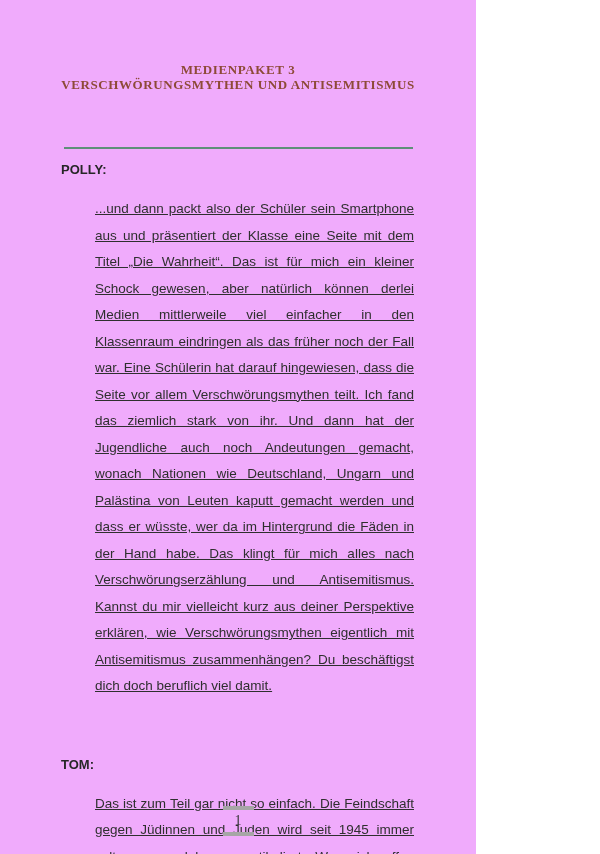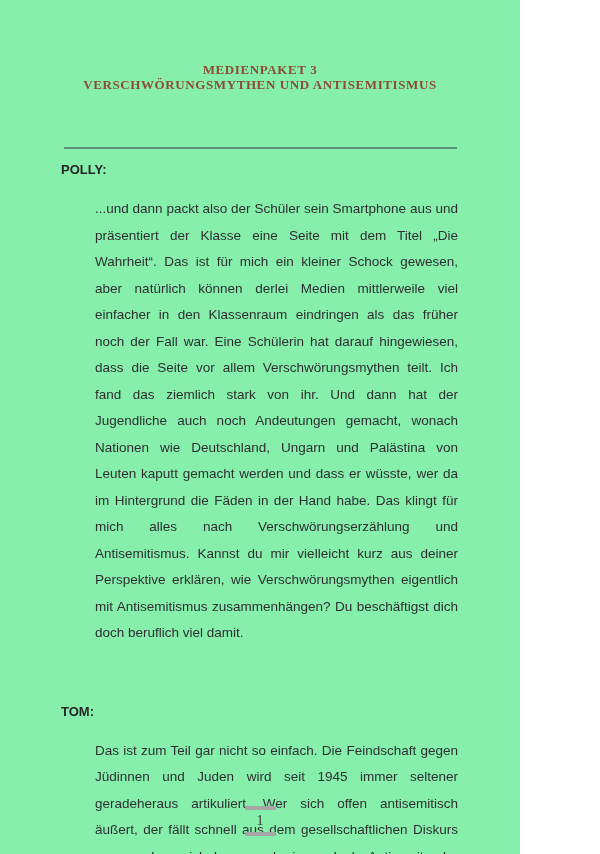--- a/index.html
+++ b/index.html
@@ -1,21 +1,21 @@
 <!DOCTYPE html>
 <html><head>
 <meta charset="utf-8">
 <style>
   * { margin: 0; padding: 0; box-sizing: border-box; }
   html, body { background: #ffffff; }
   .page {
     position: relative;
-    width: 520px;
+    width: 476px;
     height: 854px;
-    background: #86efac;
+    background: #f0abfc;
     overflow: hidden;
     font-family: "Liberation Sans", sans-serif;
   }
   .header {
     padding-top: 62px;
     text-align: center;
   }
   .header-line {
     font-family: "Liberation Serif", serif;
     font-weight: bold;
@@ -48,20 +48,21 @@
     color: #262626;
     line-height: 17px;
   }
   .section + .section .speaker { margin-top: 56px; }
   .speech {
     margin: 18px 62px 0 95px;
     font-size: 13.5px;
     color: #2f2f2f;
     line-height: 26.5px;
     text-align: justify;
+    text-decoration: underline;
   }
   .footer {
     position: absolute;
     left: 0;
     right: 0;
     top: 806px;
     text-align: center;
   }
   .footer-bar {
     width: 31px;

